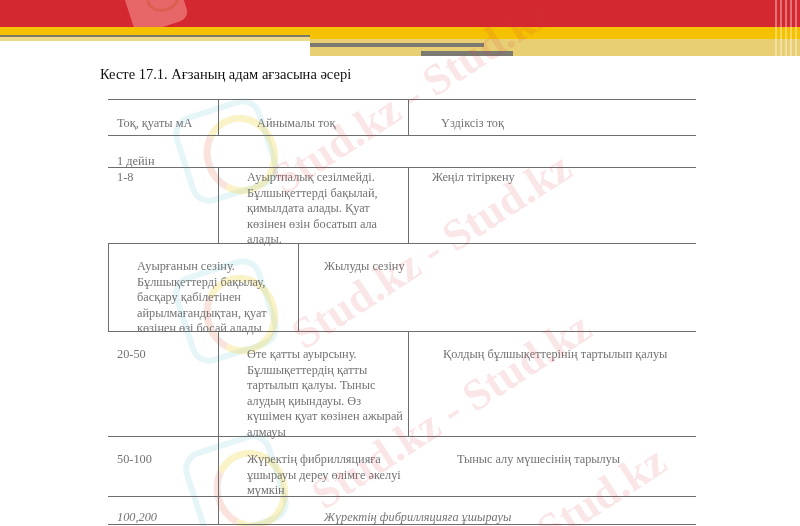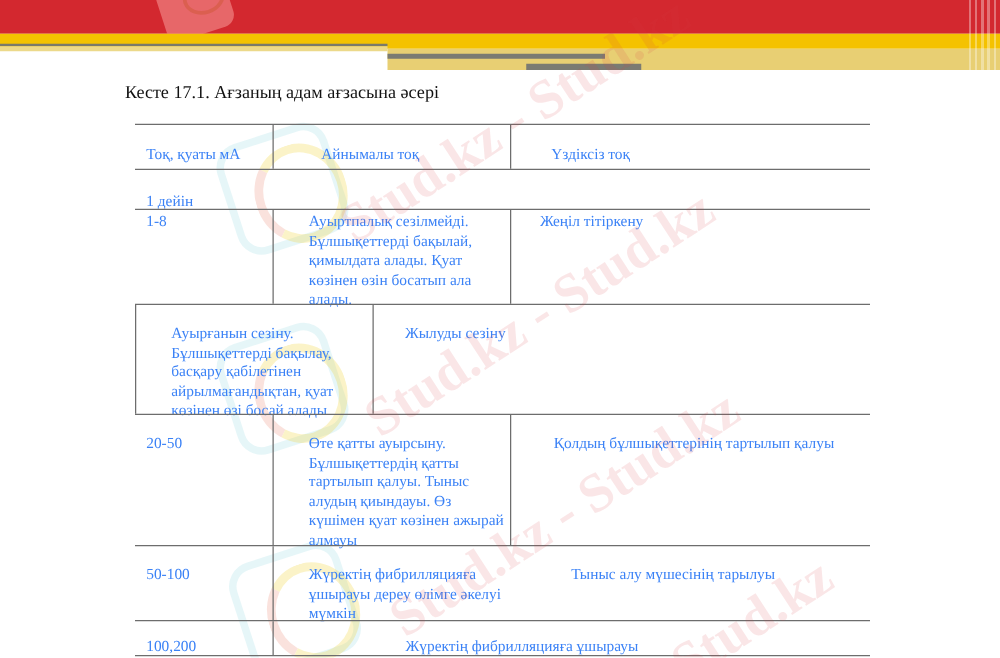--- a/index.html
+++ b/index.html
@@ -29,22 +29,22 @@
       border-radius: 20px; transform: rotate(-18deg); pointer-events: none; }
     .wm-logo::before { content: ""; position: absolute; left: 16px; top: 8px; width: 60px; height: 66px;
       border-radius: 50%; border: 7px solid rgba(240,210,60,0.28); border-left-color: rgba(235,140,120,0.25); }
 
     
     .caption { position: absolute; left: 100px; top: 66px; font-size: 14.5px; color: #111; }
 
     
     .tbl { position: absolute; left: 108px; top: 99px; width: 588px; }
     .row { position: relative; border-top: 1.5px solid #6d6d6d; display: flex; }
-    .row.last { border-bottom: 1.5px solid #6d6d6d; }
-    .cell { font-size: 12.3px; line-height: 15.6px; padding: 0 0 0 10px; color: #3b82f6; }
+    .row.last { border-bottom: 1.5px solid #6d6d6d; font-style: italic; }
+    .cell { font-size: 12.3px; line-height: 15.6px; padding: 0 0 0 10px; color: #737373; }
     .c1 { width: 110px; padding-left: 9px; }
     .c2 { width: 190px; border-left: 1px solid #6d6d6d; padding-left: 28px; }
     .c3 { flex: 1; border-left: 1px solid #6d6d6d; }
     .merged { flex: 1; border-left: 1px solid #6d6d6d; text-align: center; }
 
     .r-head { height: 36px; }
     .r-head .cell { padding-top: 16px; }
     .r-head .c2 { padding-left: 38px; }
     .r-head .c3 { padding-left: 32px; }
 

